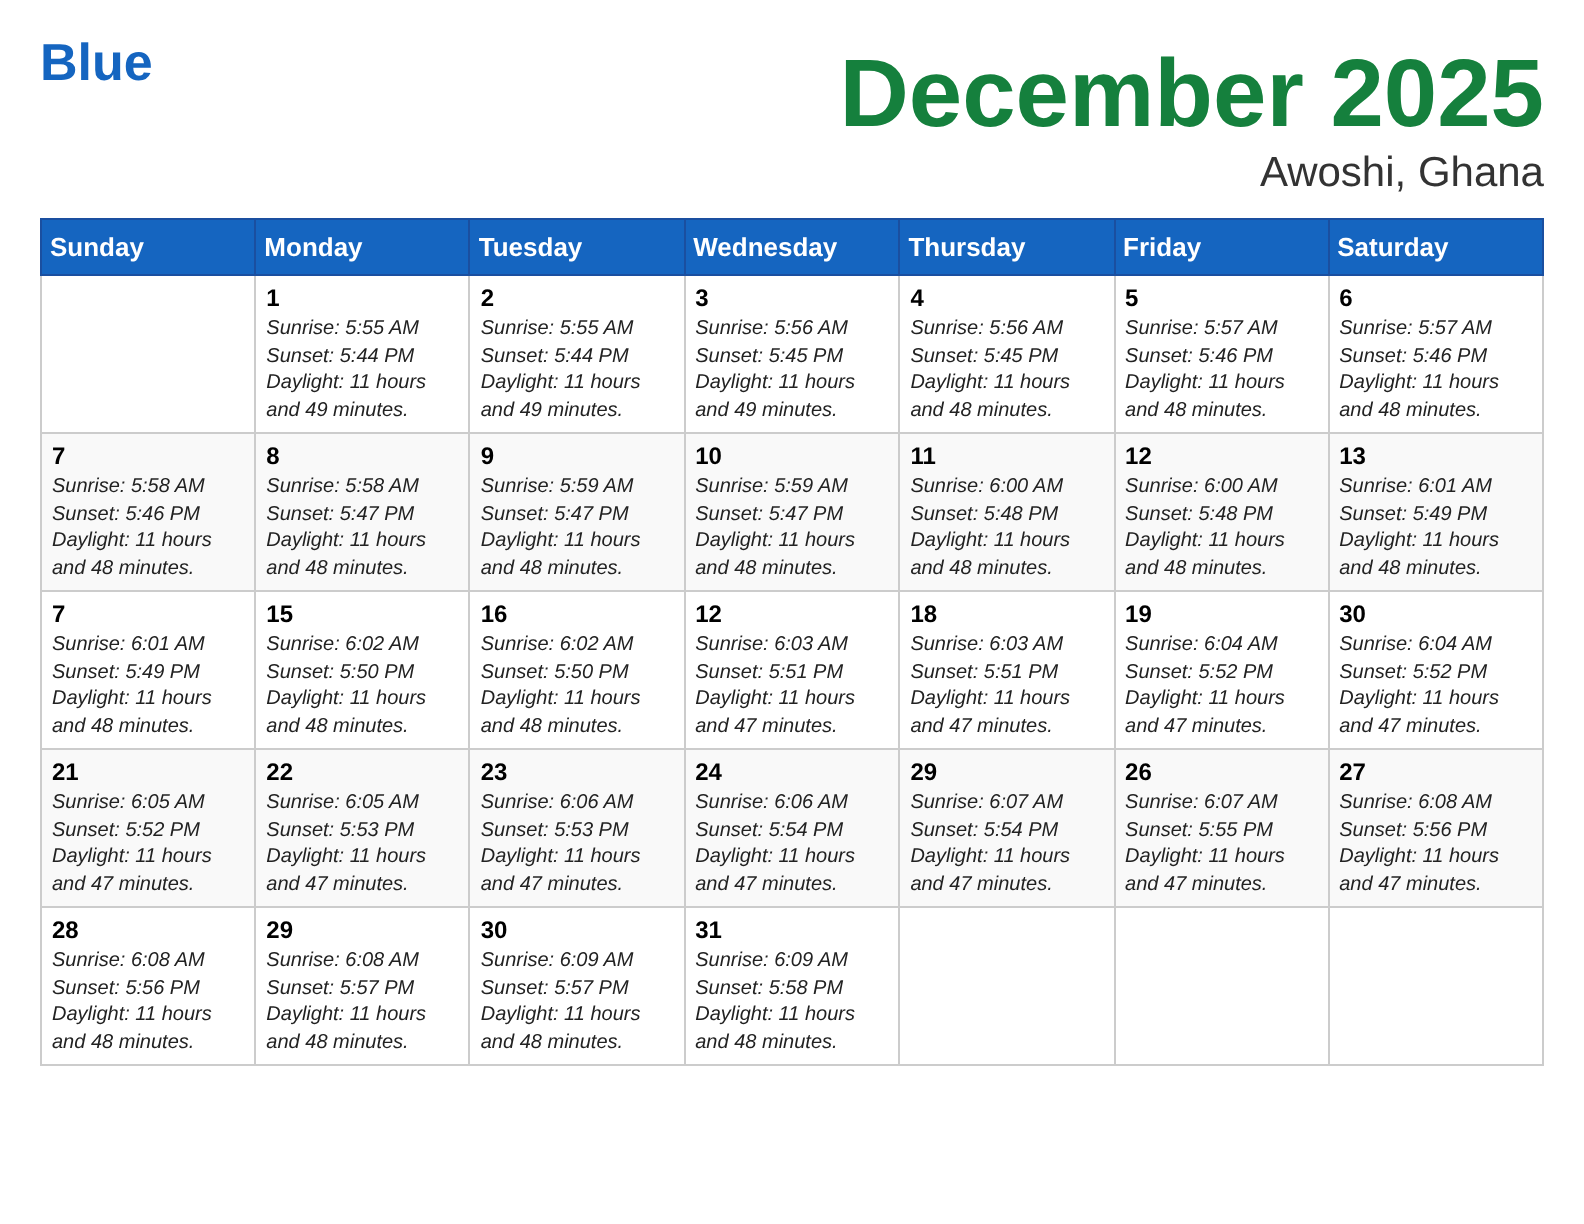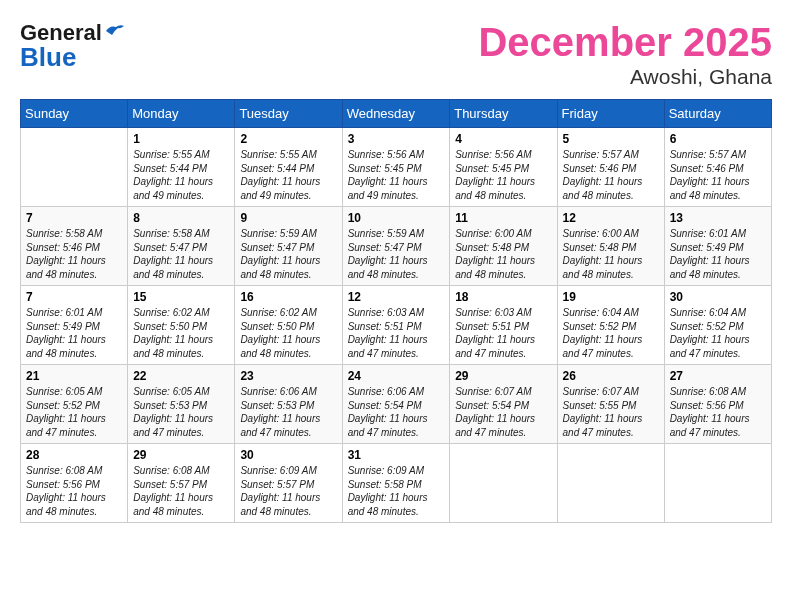--- a/index.html
+++ b/index.html
@@ -22,41 +22,41 @@
       align-items: flex-start;
     }
     .logo-line {
       display: flex;
       align-items: center;
     }
     .title-area {
       text-align: right;
     }
     .month-title {
-      font-size: 40px;
+      font-size: 48px;
       font-weight: bold;
-      color: #ec4899;
+      color: #15803d;
     }
     .location {
       font-size: 21px;
       color: #333;
     }
     .calendar {
       width: 100%;
       border-collapse: collapse;
       border: 1px solid #ccc;
       font-size: 11px;
     }
     .calendar th {
       background-color: #1565c0;
       color: #fff;
       padding: 6px 4px;
       text-align: left;
       font-size: 13px;
-      font-weight: normal;
+      font-weight: bold;
       border: 1px solid #1a4fa0;
     }
     .calendar td {
       border: 1px solid #ccc;
       vertical-align: top;
       padding: 4px 5px;
       width: 108px;
       min-height: 80px;
       background: #fff;
     }
@@ -77,26 +77,20 @@
     }
     .empty-cell {
       background: #fff !important;
     }
   </style>
 </head>
 <body>
 
 <div class="header">
   <div class="logo">
-    <div class="logo-line">
-      <span style="font-size:22px; font-weight:bold; color:#1a1a1a;">General</span>
-      <svg width="22" height="16" viewBox="0 0 22 16" style="margin-left:2px; margin-top:-4px;">
-        <path d="M2,8 Q6,2 12,4 Q16,1 20,3 Q16,6 14,5 Q10,8 8,12 Z" fill="#1565c0"></path>
-      </svg>
-    </div>
     <span style="font-size:26px; font-weight:bold; color:#1565c0; margin-top:-4px;">Blue</span>
   </div>
   <div class="title-area">
     <div class="month-title">December 2025</div>
     <div class="location">Awoshi, Ghana</div>
   </div>
 </div>
 
 <table class="calendar">
   <thead>

